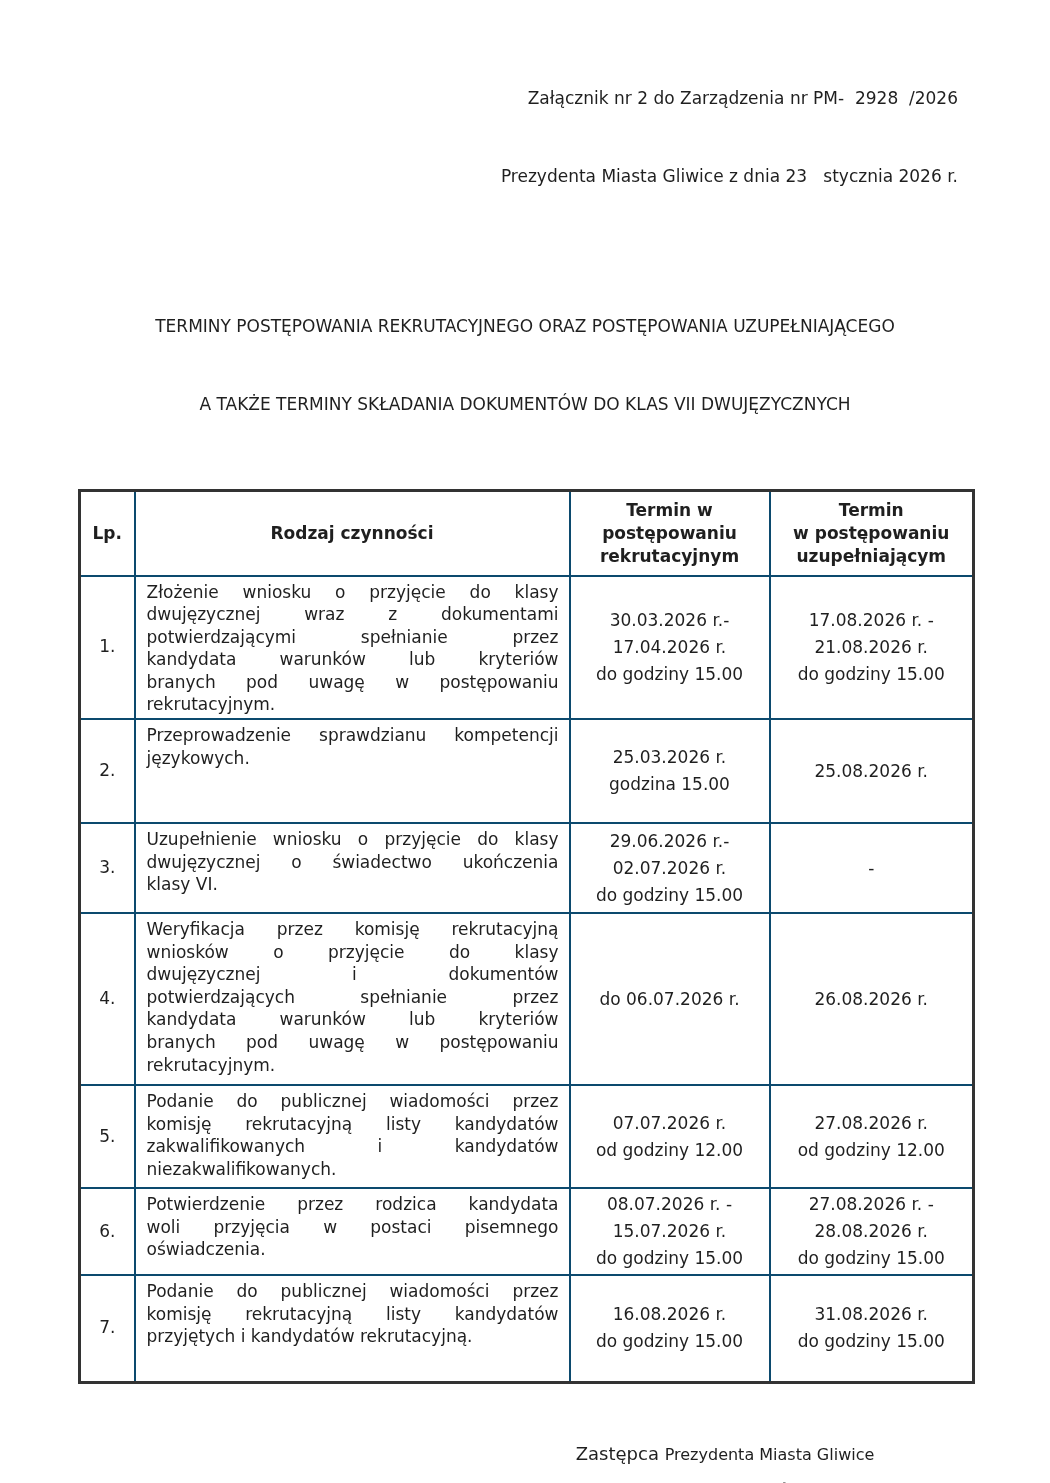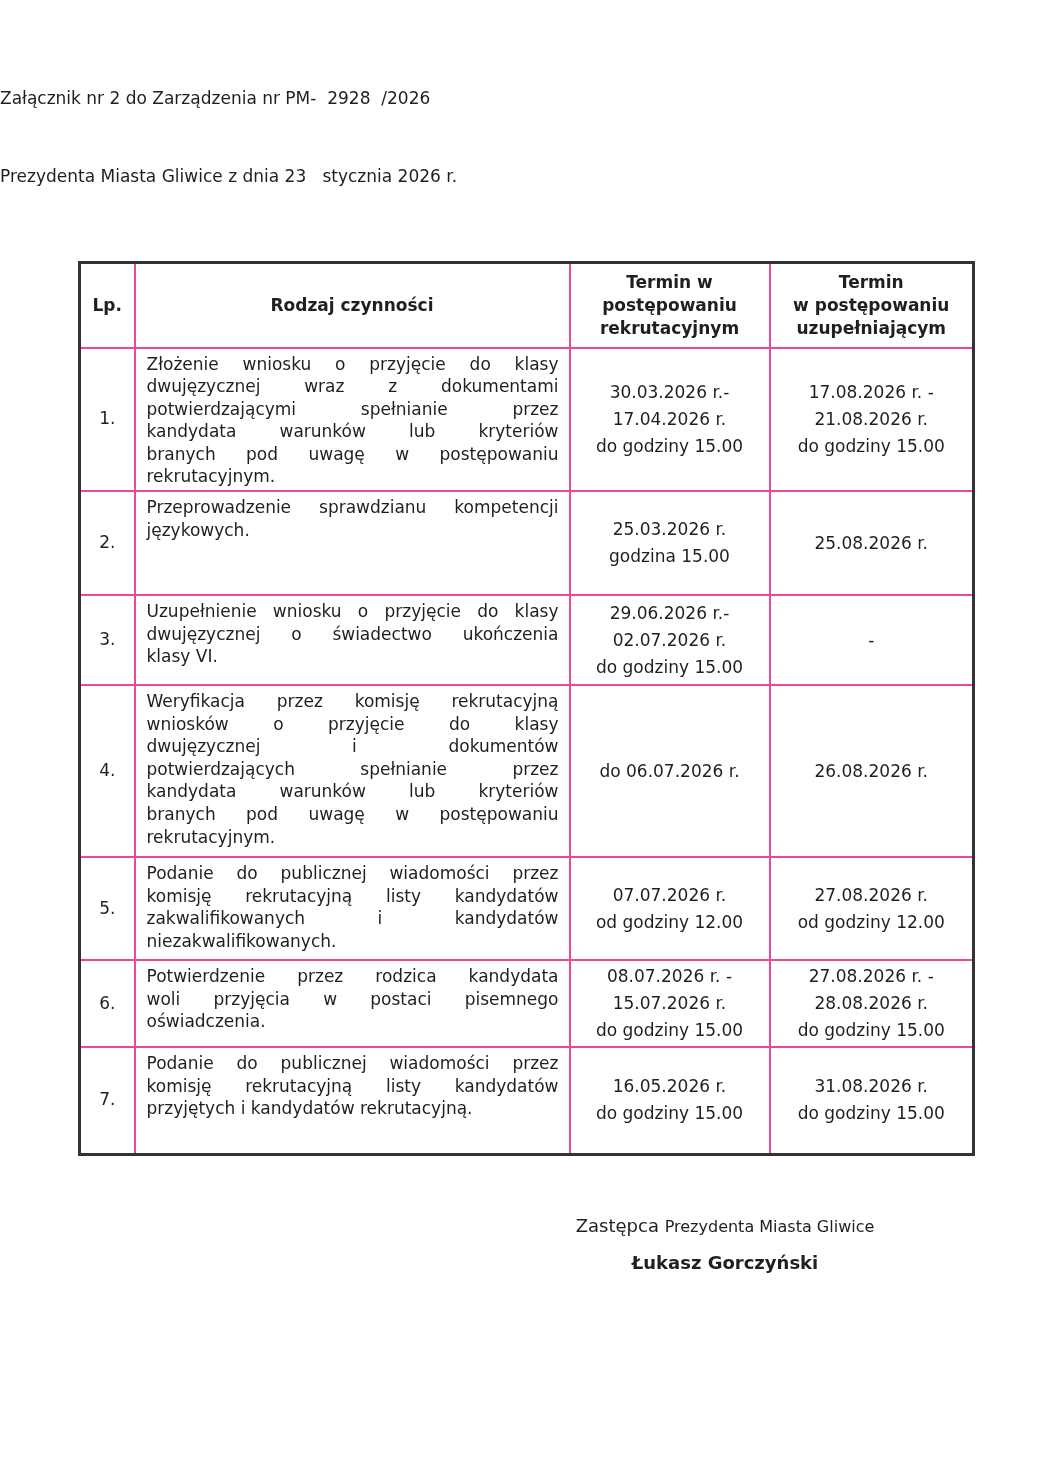--- a/index.html
+++ b/index.html
@@ -7,40 +7,41 @@
   body {
     width: 1050px; height: 1483px;
     font-family: "DejaVu Sans", "Liberation Sans", sans-serif;
     color: #1f1f1f;
     overflow: hidden;
     position: relative;
   }
   .doc-header {
     padding-top: 33px;
     padding-right: 92px;
+    text-align: right;
     font-size: 17px;
     line-height: 26px;
     white-space: pre-wrap;
   }
   .doc-title {
     margin-top: 20px;
     text-align: center;
     font-size: 17px;
     line-height: 26px;
     white-space: pre-wrap;
   }
   table.schedule {
     margin: 20px 0 0 78px;
     width: 894px;
     border-collapse: collapse;
     table-layout: fixed;
     border: 3px solid #333333;
   }
   table.schedule th, table.schedule td {
-    border: 2px solid #ec4899;
+    border: 2px solid #0c4a6e;
     font-size: 17px;
     color: #1f1f1f;
   }
   table.schedule th {
     font-weight: bold;
     text-align: center;
     vertical-align: middle;
     line-height: 23px;
   }
   .pre { white-space: pre-line; }
@@ -83,20 +84,24 @@
 </head>
 <body>
 
 <div class="page">
 
   <div class="doc-header">
     <div>Załącznik nr 2 do Zarządzenia nr PM-  2928  /2026</div>
     <div>Prezydenta Miasta Gliwice z dnia 23   stycznia 2026 r.</div>
   </div>
 
+  <div class="doc-title">
+    <div>TERMINY POSTĘPOWANIA REKRUTACYJNEGO ORAZ POSTĘPOWANIA UZUPEŁNIAJĄCEGO</div>
+    <div>A TAKŻE TERMINY SKŁADANIA DOKUMENTÓW DO KLAS VII DWUJĘZYCZNYCH</div>
+  </div>
 
   <table class="schedule">
     <colgroup>
       <col style="width:55px">
       <col style="width:435px">
       <col style="width:200px">
       <col style="width:204px">
     </colgroup>
     <thead>
       <tr class="tr-head">
@@ -191,21 +196,21 @@
 28.08.2026 r.
 do godziny 15.00</td>
       </tr>
       <tr class="tr-7">
         <td class="lp">7.</td>
         <td class="act">
           <div class="jline">Podanie do publicznej wiadomości przez</div>
           <div class="jline">komisję rekrutacyjną listy kandydatów</div>
           <div class="jline last">przyjętych i kandydatów rekrutacyjną.</div>
         </td>
-        <td class="date pre">16.05.2026 r.
+        <td class="date pre">16.08.2026 r.
 do godziny 15.00</td>
         <td class="date pre">31.08.2026 r.
 do godziny 15.00</td>
       </tr>
     </tbody>
   </table>
 
   <div class="signature">
     <div class="sig-role"><span class="primary">Zastępca</span> <span class="secondary">Prezydenta Miasta Gliwice</span></div>
     <div class="sig-name">Łukasz Gorczyński</div>

